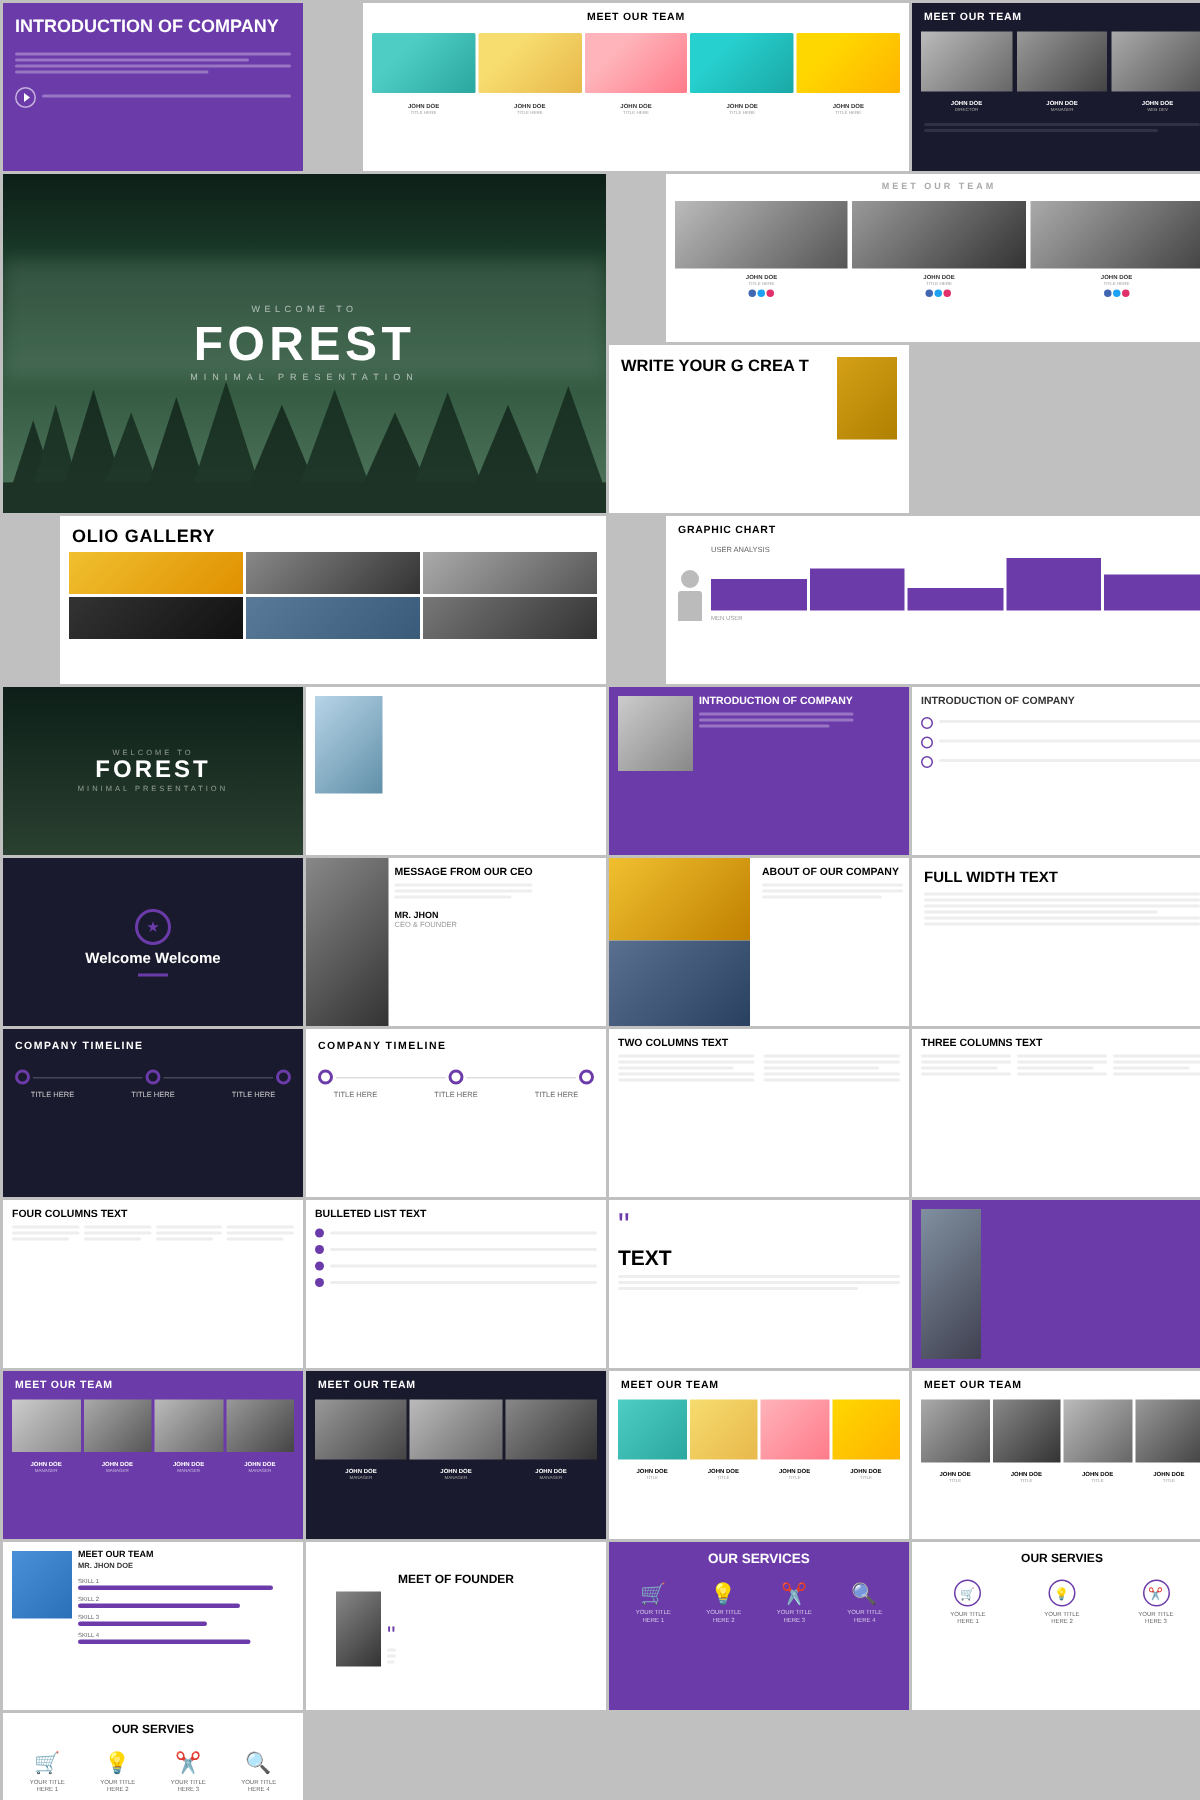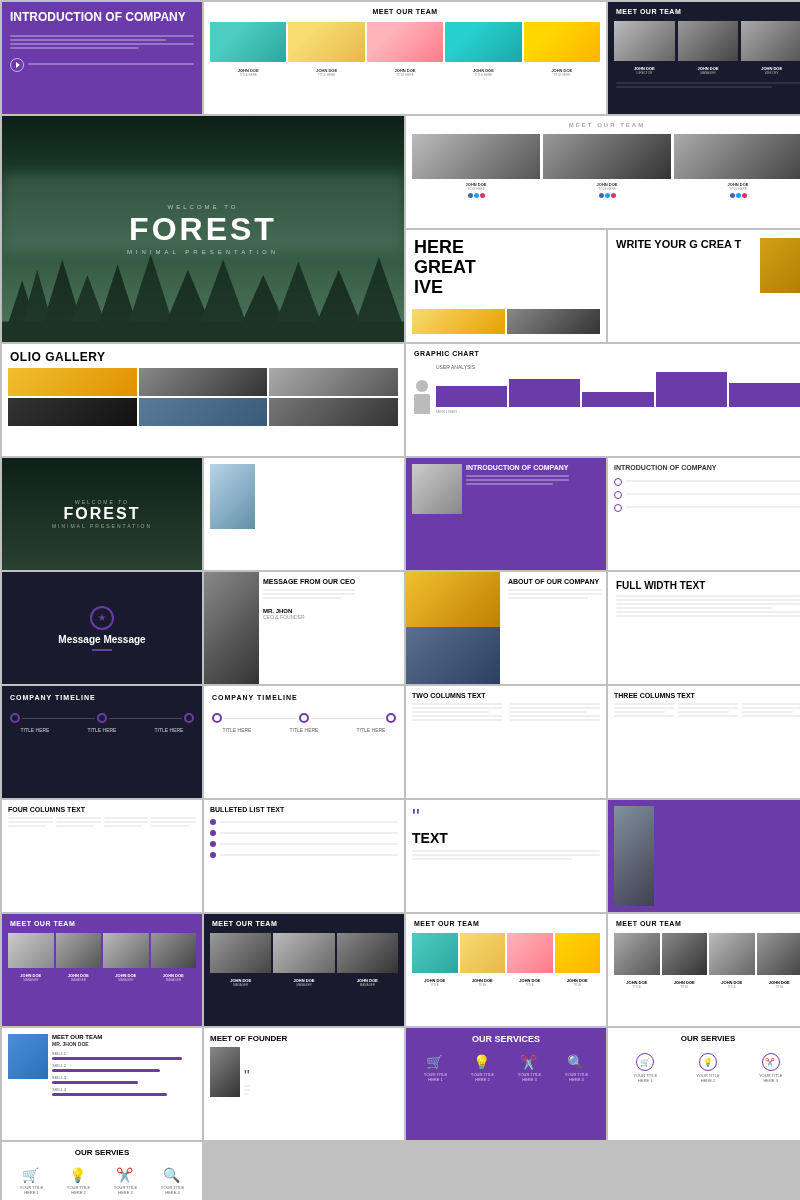--- a/index.html
+++ b/index.html
@@ -184,21 +184,21 @@
     .text-line.full { width: 100%; }
 
     
     .intro-purple-title {
       font-size: 12px;
       font-weight: 900;
       text-transform: uppercase;
       padding: 8px;
       line-height: 1.2;
     }
-    .col-span-2 { grid-column: span 2; }
+    .col-span-2 { grid-column: span 2; margin-left: 38px; }
   </style>
 </head>
 <body>
 
 <div class="main-wrapper">
   <div class="slides-grid">
 
     <div class="s s-purple" style="height:112px;">
       <div class="intro-purple-title">INTRODUCTION OF COMPANY</div>
       <div class="text-lines">
@@ -331,27 +331,20 @@
           <span style="display:block;font-size:3px;color:#999;">TITLE HERE</span>
           <div style="display:flex;gap:1px;justify-content:center;margin-top:2px;">
             <div style="width:5px;height:5px;border-radius:50%;background:#4267B2;"></div>
             <div style="width:5px;height:5px;border-radius:50%;background:#1DA1F2;"></div>
             <div style="width:5px;height:5px;border-radius:50%;background:#E1306C;"></div>
           </div>
         </div>
       </div>
     </div>
 
-    <div class="s" style="height:112px;">
-      <div style="padding:8px;font-size:18px;font-weight:900;text-transform:uppercase;line-height:1.1;">HERE<br>GREAT<br>IVE</div>
-      <div style="display:flex;gap:2px;padding:4px 6px;">
-        <div style="flex:1;height:25px;background:linear-gradient(135deg,#f7dc6f,#e8a000);"></div>
-        <div style="flex:1;height:25px;background:linear-gradient(135deg,#888,#333);"></div>
-      </div>
-    </div>
 
     <div class="s" style="height:112px;">
       <div style="padding:8px;">
         <div style="float:right;width:40px;height:55px;background:linear-gradient(135deg,#d4a017,#b08000);margin-left:4px;"></div>
         <div style="font-size:11px;font-weight:900;text-transform:uppercase;line-height:1.1;">WRITE YOUR G CREA T</div>
       </div>
     </div>
 
     <div class="s col-span-2" style="height:112px;">
       <div class="slide-title" style="font-size:12px;">OLIO GALLERY</div>
@@ -436,21 +429,21 @@
           </div>
         </div>
       </div>
     </div>
 
     <div class="s s-dark" style="height:112px;">
       <div style="display:flex;flex-direction:column;align-items:center;justify-content:center;height:100%;padding:8px;">
         <div style="width:24px;height:24px;border-radius:50%;border:2px solid #6c3baa;display:flex;align-items:center;justify-content:center;margin-bottom:4px;">
           <span style="color:#6c3baa;font-size:10px;">★</span>
         </div>
-        <div style="font-size:10px;font-weight:700;color:white;text-align:center;">Message Message</div>
+        <div style="font-size:10px;font-weight:700;color:white;text-align:center;">Welcome Welcome</div>
         <div style="width:20px;height:2px;background:#6c3baa;margin-top:4px;"></div>
       </div>
     </div>
 
     <div class="s" style="height:112px;">
       <div style="display:flex;gap:4px;height:100%;">
         <div style="width:55px;background:linear-gradient(135deg,#888,#333);flex-shrink:0;height:100%;"></div>
         <div style="padding:6px 6px 6px 0;">
           <div style="font-size:7px;font-weight:900;text-transform:uppercase;line-height:1.2;">MESSAGE FROM OUR CEO</div>
           <div class="text-lines" style="padding:3px 0;">
@@ -790,21 +783,21 @@
               <div class="skill-track">
                   <div class="skill-fill" style="width:80%;"></div>
                 </div>
             </div>
           </div>
         </div>
       </div>
     </div>
 
     <div class="s" style="height:112px;">
-      <div style="padding:6px;">
+      <div style="padding:20px;text-align:center;">
         <div style="font-size:8px;font-weight:900;text-transform:uppercase;">MEET OF FOUNDER</div>
         <div style="display:flex;gap:4px;margin-top:4px;align-items:flex-end;">
           <div style="width:30px;height:50px;background:linear-gradient(135deg,#888,#333);flex-shrink:0;"></div>
           <div>
             <div style="font-size:16px;color:#6c3baa;line-height:1;">"</div>
             <div class="text-line full" style="margin-bottom:2px;"></div>
             <div class="text-line full" style="margin-bottom:2px;"></div>
             <div class="text-line medium"></div>
           </div>
         </div>

